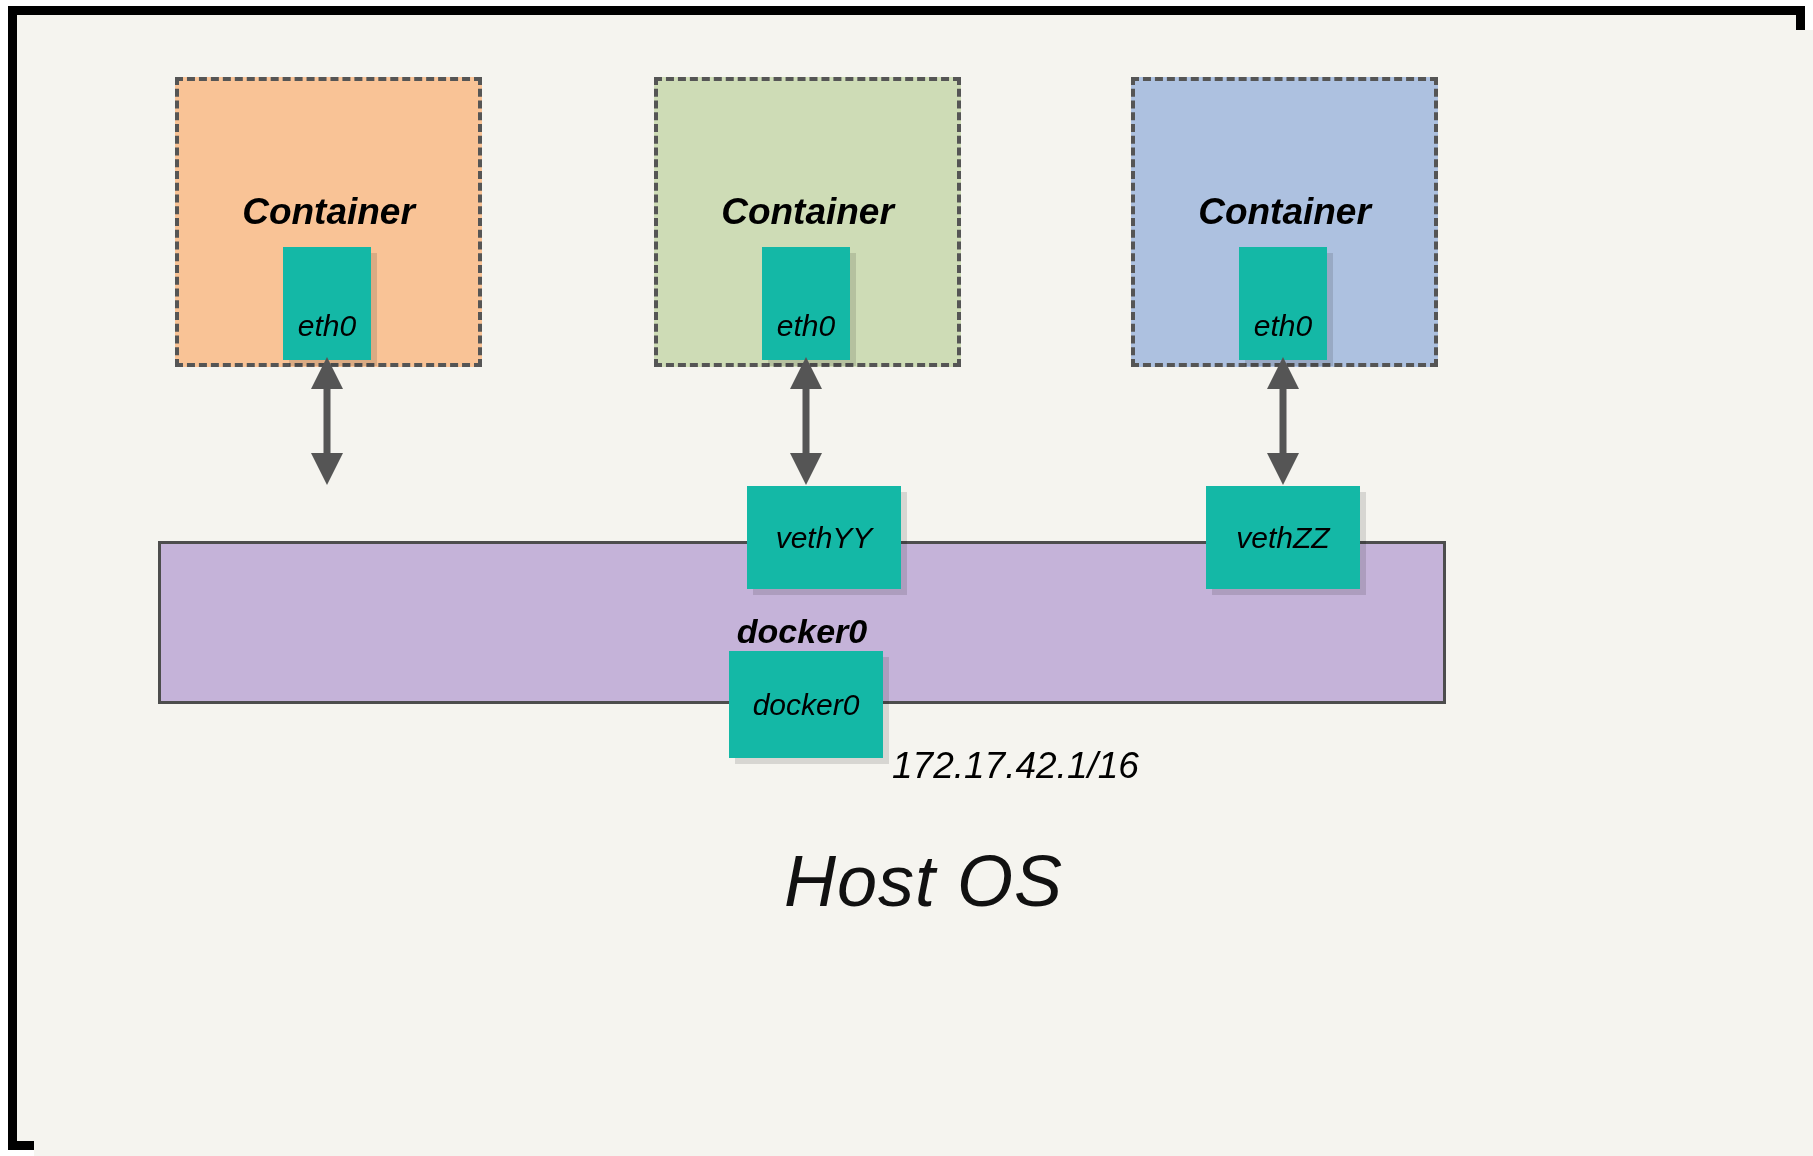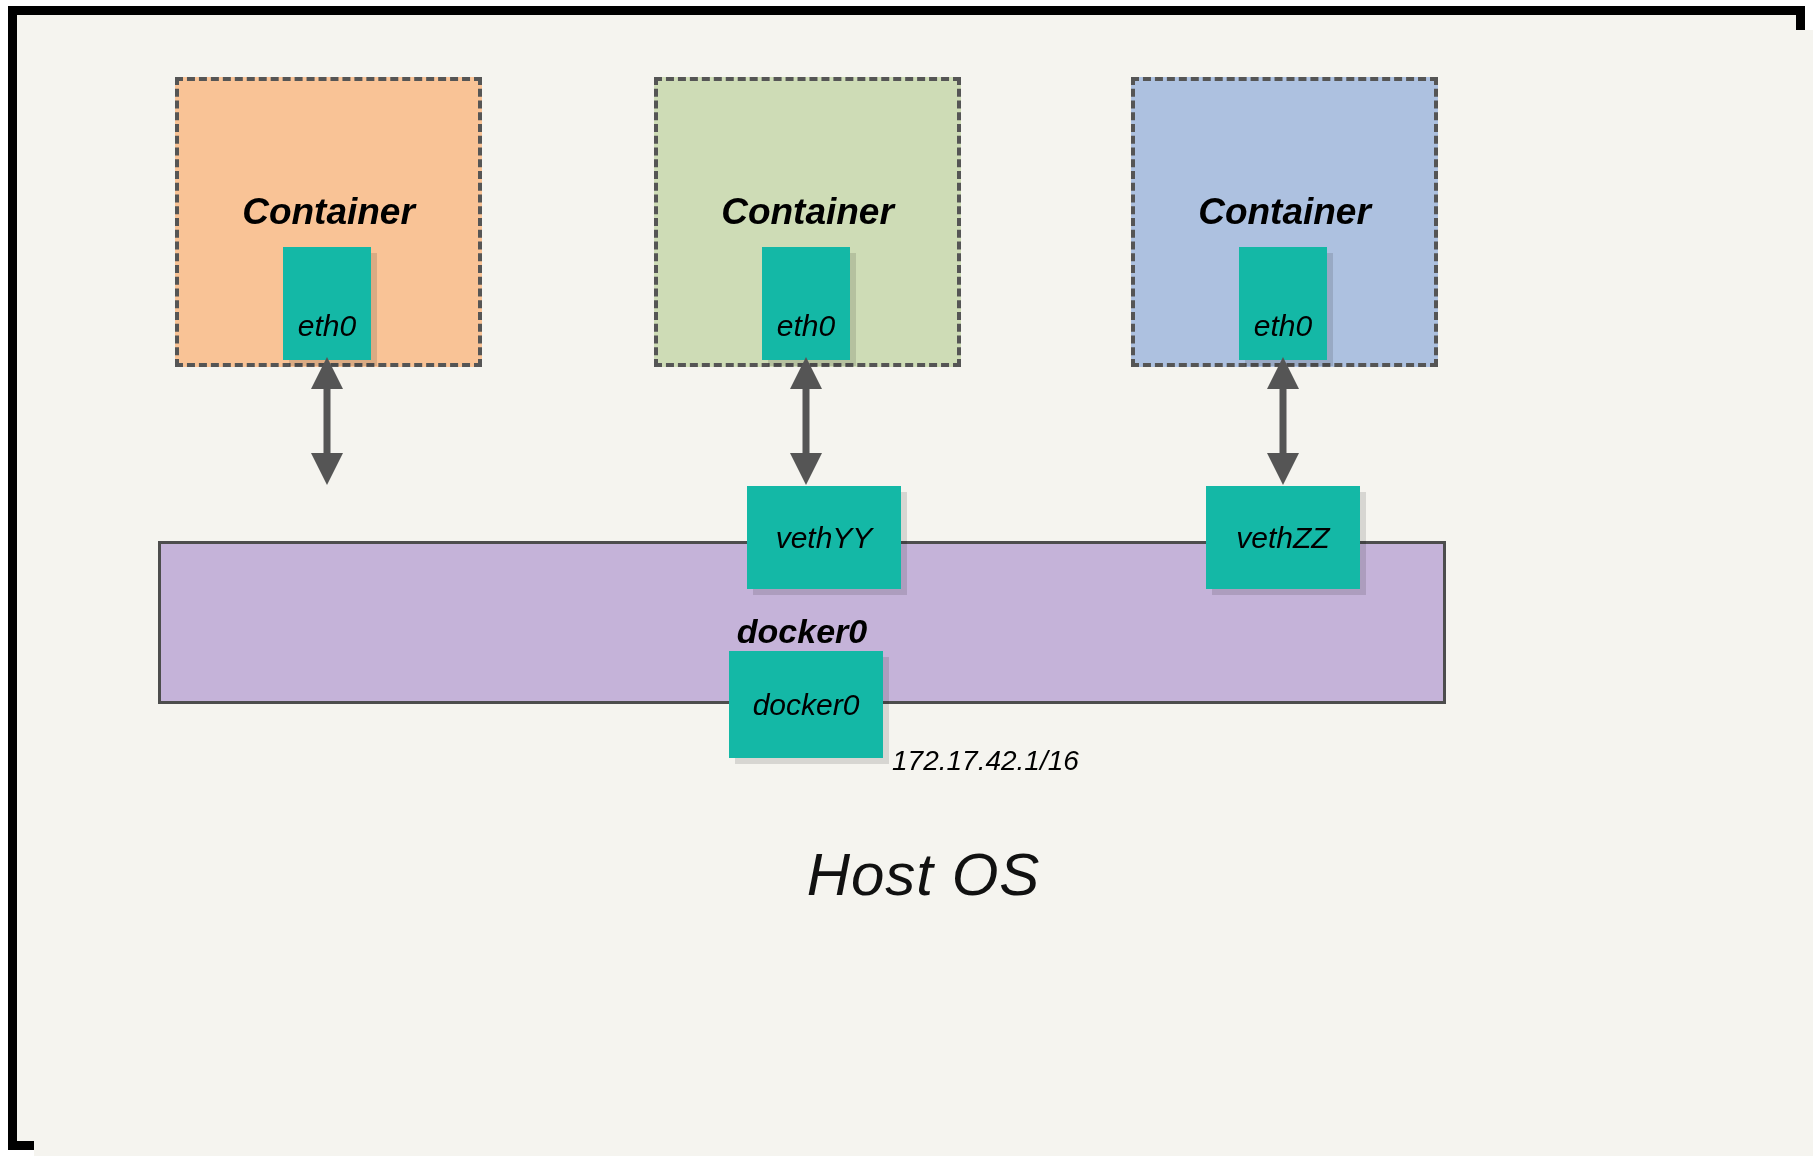--- a/index.html
+++ b/index.html
@@ -135,33 +135,33 @@
   }
   .arrow.a1 { left: 270px; }
   .arrow.a2 { left: 749px; }
   .arrow.a3 { left: 1226px; }
 
   
   .ip-label {
     position: absolute;
     left: 858px;
     top: 715px;
-    font-size: 28px;
+    font-size: 37px;
     color: #000000;
     white-space: nowrap;
   }
 
   
   .host-os {
     position: absolute;
     left: 0;
     right: 0;
     top: 810px;
     text-align: center;
-    font-size: 60px;
+    font-size: 72px;
     color: #111111;
     letter-spacing: 1px;
   }
 </style>
 </head>
 <body>
 
 <div id="canvas">
   <div class="frame">
     <div class="stage">

